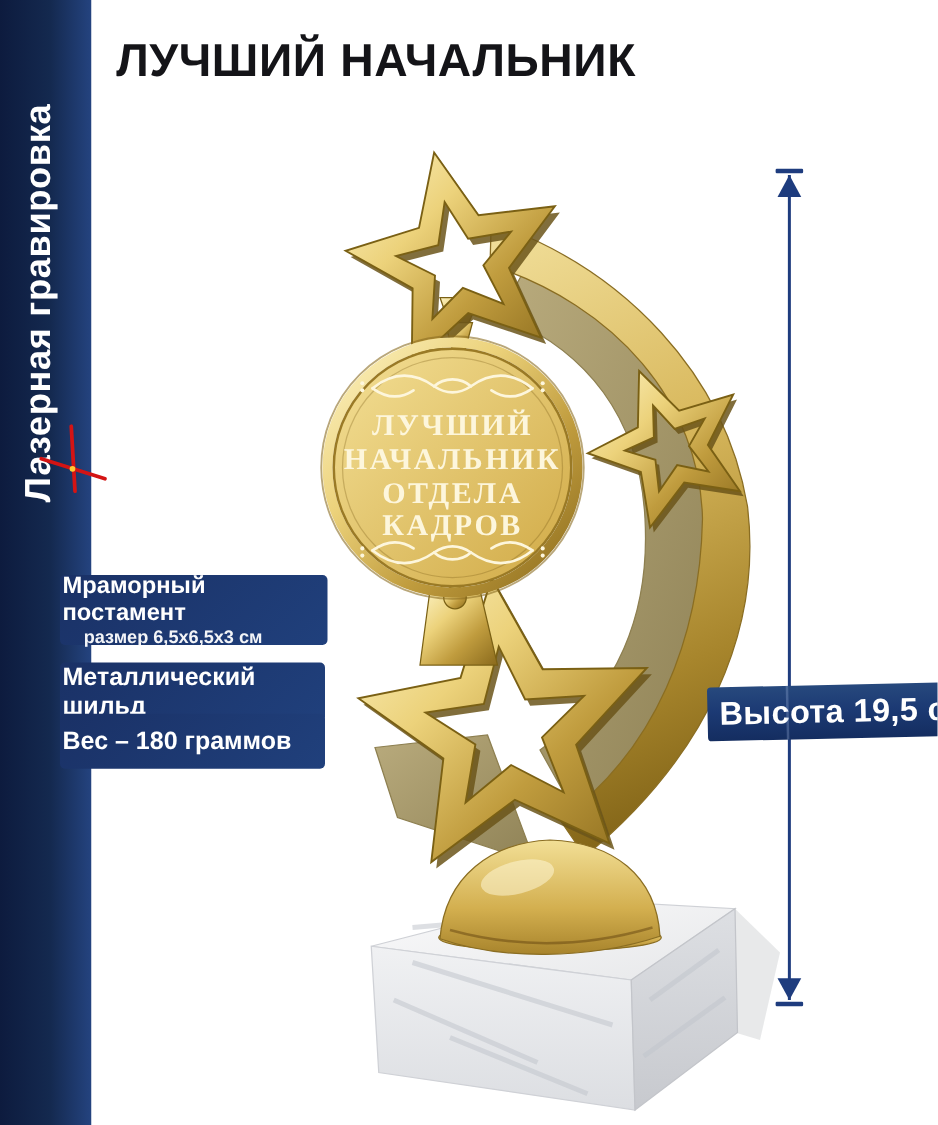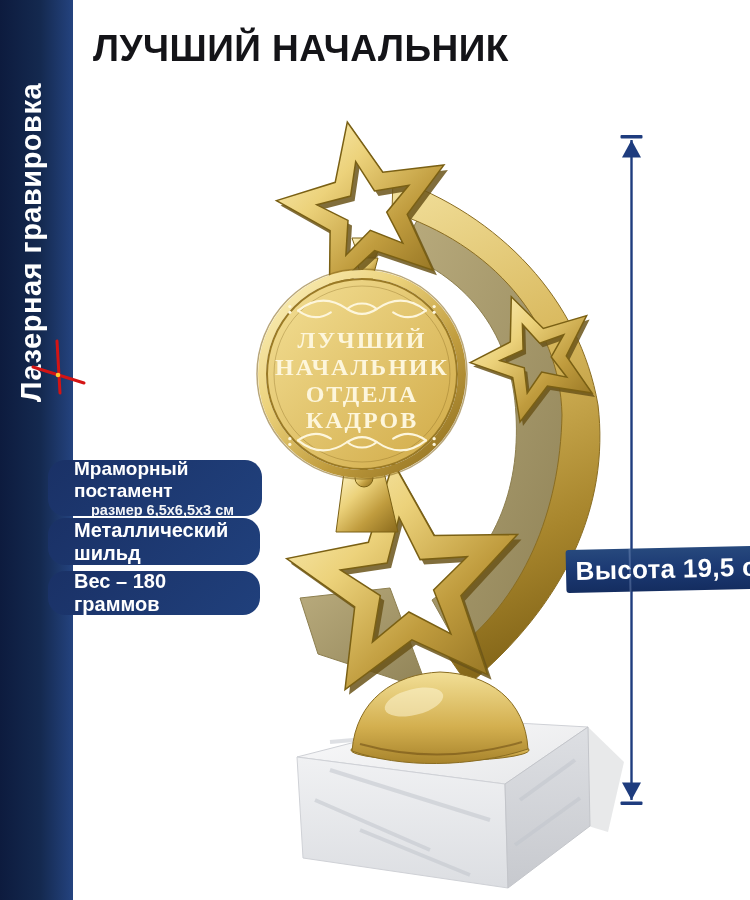--- a/index.html
+++ b/index.html
@@ -21,25 +21,25 @@
   
   .page-title{
     position:absolute;left:93px;top:28px;z-index:3;
     color:#141418;font-weight:bold;font-size:37px;line-height:1.12;
     letter-spacing:.5px;
   }
   
   .badge{
     position:absolute;left:48px;z-index:3;box-sizing:border-box;
     background:linear-gradient(135deg,#1a3166 0%,#20407c 100%);
-    border-radius:17px;color:#ffffff;display:flex;flex-direction:column;
-    justify-content:center;padding:5px 26px;
+    border-radius:4px;color:#ffffff;display:flex;flex-direction:column;
+    justify-content:center;padding:5px 2px;
   }
   .badge-1{top:460px;width:214px;height:56px;}
-  .badge-2{top:518px;width:212px;height:47px;}
+  .badge-2{top:530px;width:212px;height:47px;}
   .badge-3{top:571px;width:212px;height:44px;}
   .badge-title{font-size:19px;font-weight:bold;line-height:1.15;}
   .badge-2 .badge-title,.badge-3 .badge-title{font-size:20px;}
   .badge-sub{font-size:14.5px;font-weight:bold;opacity:.95;line-height:1.15;margin-left:17px;}
   
   .height-badge{
     position:absolute;left:566px;top:548px;width:186px;height:43px;z-index:3;
     background:linear-gradient(180deg,#27497d 0%,#1c3a74 45%,#142d60 100%);
     border-radius:3px 0 0 3px;transform:rotate(-1.3deg);
     display:flex;align-items:center;justify-content:center;

